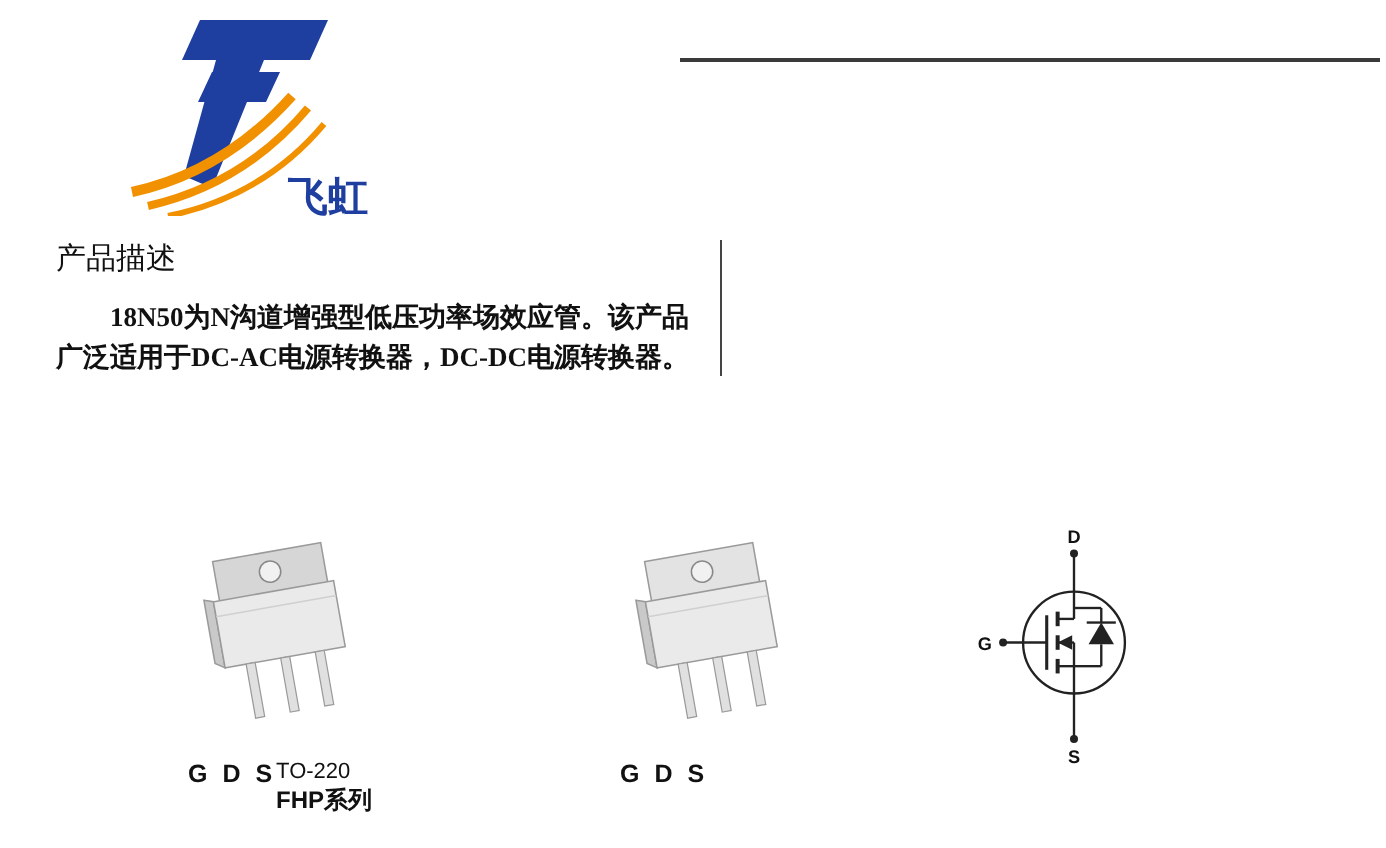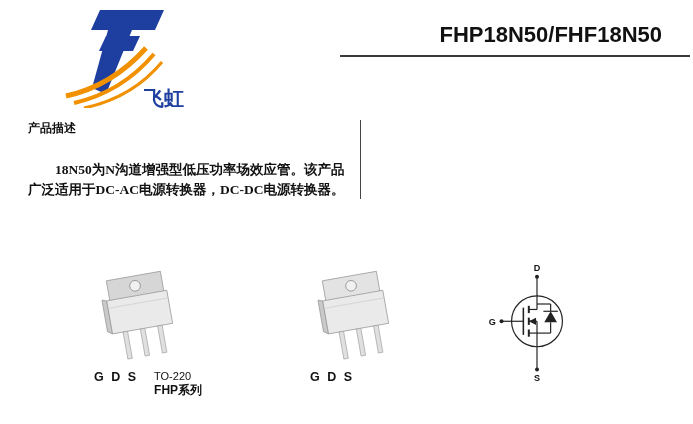--- a/index.html
+++ b/index.html
@@ -19,33 +19,33 @@
     font-weight:bold; font-size:22px; text-align:right;
     padding-right:28px; white-space:nowrap;
   }
   .title-rule { border-top:2px solid #3a3a3a; margin-top:7px; }
 
   
   .info { position:absolute; left:28px; top:120px; right:8px; display:flex; align-items:stretch; }
   .col-left { width:332px; padding-right:14px; }
   .col-divider { width:0; border-left:1.5px solid #444; }
   .col-right { flex:1; padding-left:14px; }
-  .sec-heading { font-size:12px; font-weight:bold; margin-bottom:23px;
+  .sec-heading { font-size:15px; font-weight:normal; margin-bottom:10px;
     font-family:"Liberation Sans","DejaVu Sans",sans-serif; }
   .desc-text { font-size:13.5px; line-height:1.45; text-indent:2em;font-weight:bold; }
   .feat-line { font-size:13.5px; line-height:1.45; }
   .spec-line { text-indent:1em; white-space:nowrap; }
   .sub { font-size:0.72em; }
 
   
   .pkg { position:absolute; width:180px; }
   .pkg-1 { left:82px; top:268px; }
   .pkg-2 { left:298px; top:268px; }
   .pkg svg { display:block; }
-  .pkg-caption { display:flex; gap:16px; align-items:flex-start; margin-top:8px; padding-left:12px; }
+  .pkg-caption { display:flex; gap:0; align-items:flex-start; margin-top:18px; padding-left:12px; }
   .pins { font-family:"Liberation Sans","DejaVu Sans",sans-serif; font-weight:bold;
     font-size:12.5px; letter-spacing:2px; margin-top:1px; white-space:nowrap; }
   .pkg-name { font-family:"Liberation Sans","DejaVu Sans",sans-serif; font-size:11px; line-height:1.3; }
   .pkg-series { font-weight:bold; font-size:12px; }
   .mosfet { position:absolute; left:487px; top:264px; }
   .sym-label { font-family:"Liberation Sans","DejaVu Sans",sans-serif; font-weight:bold; font-size:10px; fill:#111; }
   .logo-cn {
     font-family:"Liberation Serif","DejaVu Serif",serif;
     font-weight:bold; font-size:20px;
   }
@@ -61,21 +61,20 @@
       <polygon points="54,28 88,28 81,43 47,43" fill="#1e3ea0"></polygon>
       <polygon points="56,22 80,22 54,86 40,80" fill="#1e3ea0"></polygon>
       <path d="M14,88 Q60,78 94,40" fill="none" stroke-width="5" stroke="#f29100"></path>
       <path d="M22,95 Q70,84 102,46" fill="none" stroke-width="4" stroke="#f29100"></path>
       <path d="M32,100 Q80,90 110,54" fill="none" stroke-width="3" stroke="#f29100"></path>
       <text x="92" y="97" class="logo-cn" fill="#1e3ea0">飞虹</text>
     </svg>
   </div>
 
   <div class="header-right">
-    <div class="product-title">FHP18N50/FHF18N50</div>
     <div class="title-rule"></div>
   </div>
 
   <div class="info">
     <div class="col-left">
       <div class="sec-heading">产品描述</div>
       <p class="desc-text">18N50为N沟道增强型低压功率场效应管。该产品广泛适用于DC-AC电源转换器，DC-DC电源转换器。</p>
     </div>
     <div class="col-divider"></div>
   </div>

